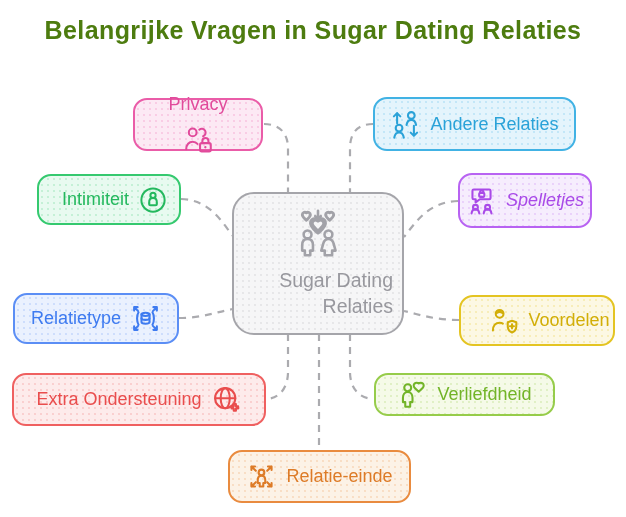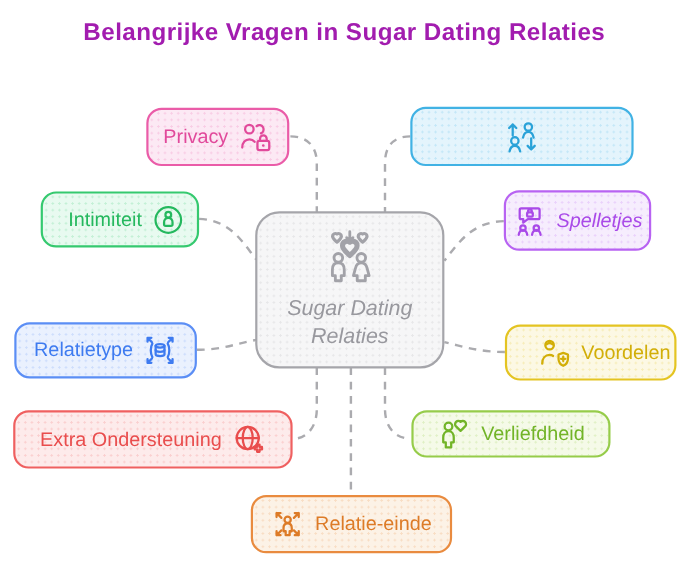--- a/index.html
+++ b/index.html
@@ -2,21 +2,21 @@
 <html><head>
 <meta charset="utf-8">
 <style>
   html,body{margin:0;padding:0;background:#ffffff;}
   #canvas{
     position:relative;width:626px;height:517px;background:#ffffff;overflow:hidden;
     font-family:"Liberation Sans","DejaVu Sans",sans-serif;
   }
   #title{
     position:absolute;left:0;top:16px;width:626px;text-align:center;
-    font-size:22px;font-weight:700;letter-spacing:.4px;color:#a21caf;
+    font-size:25px;font-weight:700;letter-spacing:.4px;color:#4d7c0f;
   }
   #wires{position:absolute;left:0;top:0;pointer-events:none;}
   #wires path{fill:none;stroke:#ababaf;stroke-width:2.2;stroke-dasharray:7 6;stroke-linecap:butt;}
   .node{
     position:absolute;display:flex;align-items:center;justify-content:center;gap:9px;
     border:2px solid;border-radius:14px;font-size:18px;box-sizing:border-box;cursor:pointer;
   }
   .node .icon{display:flex;align-items:center;}
   .node .icon svg{display:block;}
   .c-pink  {border-color:#ea5ca8;color:#e14a9b;background-color:#fce9f4;background-image:radial-gradient(rgba(234,92,168,.20) 1px,transparent 1.2px);background-size:6px 6px;}
@@ -26,23 +26,23 @@
   .c-blue  {border-color:#5b8ef5;color:#3e7bf0;background-color:#eaf1fe;background-image:radial-gradient(rgba(91,142,245,.20) 1px,transparent 1.2px);background-size:6px 6px;justify-content:center;}
   .c-yellow{border-color:#e4c422;color:#d2ae08;background-color:#fcf8e4;background-image:radial-gradient(rgba(228,196,34,.22) 1px,transparent 1.2px);background-size:6px 6px;}
   .c-red   {border-color:#ef6060;color:#e94d4d;background-color:#fdebeb;background-image:radial-gradient(rgba(239,96,96,.20) 1px,transparent 1.2px);background-size:6px 6px;}
   .c-lime  {border-color:#96cc4a;color:#72b428;background-color:#f5fae8;background-image:radial-gradient(rgba(150,204,74,.22) 1px,transparent 1.2px);background-size:6px 6px;}
   .c-orange{border-color:#e98b3f;color:#dd7b27;background-color:#fcf2e6;background-image:radial-gradient(rgba(233,139,63,.20) 1px,transparent 1.2px);background-size:6px 6px;}
   #central{
     left:232px;top:192px;width:172px;height:143px;border-radius:22px;flex-direction:column;gap:6px;
     border-color:#a5a5aa;color:#98989e;background-color:#f6f6f7;
     background-image:radial-gradient(rgba(140,140,146,.14) 1px,transparent 1.2px);background-size:6px 6px;
   }
-  #central .label{font-size:19.5px;line-height:1.3;text-align:center;width:150px;font-style:italic;}
+  #central .label{font-size:19.5px;line-height:1.3;text-align:right;width:150px;}
   
-  #n-privacy     {left:133px;top:98px; width:130px;height:53px;}
+  #n-privacy     {left:133px;top:98px; width:130px;height:53px;flex-direction:column;}
   #n-andere      {left:373px;top:97px; width:203px;height:54px;}
   #n-intimiteit  {left:37px; top:174px;width:144px;height:51px;}
   #n-spelletjes  {left:458px;top:173px;width:134px;height:55px;font-style:italic;}
   #n-relatietype {left:13px; top:293px;width:166px;height:51px;}
   #n-voordelen   {left:459px;top:295px;width:156px;height:51px;padding-left:24px;}
   #n-extra       {left:12px; top:373px;width:254px;height:53px;}
   #n-verliefdheid{left:374px;top:373px;width:181px;height:43px;}
   #n-einde       {left:228px;top:450px;width:183px;height:53px;}
 </style>
 </head>
@@ -101,20 +101,21 @@
     <span class="icon">
       <svg width="31" height="31" viewBox="0 0 24 24" fill="none" stroke="currentColor" stroke-width="1.6" stroke-linecap="round" stroke-linejoin="round">
         <path d="M5.5 11V3.2M3 5.7 5.5 3.2 8 5.7"></path>
         <circle cx="16.5" cy="5" r="2.6"></circle>
         <path d="M12.8 12.4c.4-2.5 1.9-4 3.7-4s3.3 1.5 3.7 4"></path>
         <circle cx="7" cy="14.8" r="2.6"></circle>
         <path d="M3.3 22.2c.4-2.5 1.9-4 3.7-4s3.3 1.5 3.7 4"></path>
         <path d="M18.5 13v7.8M16 18.3l2.5 2.5 2.5-2.5"></path>
       </svg>
     </span>
+    <span class="label">Andere Relaties</span>
   </div>
 
   <div class="node c-green" id="n-intimiteit">
     <span class="label">Intimiteit</span>
     <span class="icon">
       <svg width="30" height="30" viewBox="0 0 24 24" fill="none" stroke="currentColor" stroke-width="1.6" stroke-linecap="round" stroke-linejoin="round">
         <circle cx="12" cy="12" r="9.3"></circle>
         <circle cx="12" cy="8.2" r="2.1"></circle>
         <path d="M12 10.4c-2 0-3.1 1.6-3.1 3.5v1.1c0 .7.5 1.2 1.2 1.2h3.8c.7 0 1.2-.5 1.2-1.2v-1.1c0-1.9-1.1-3.5-3.1-3.5z"></path>
       </svg>

